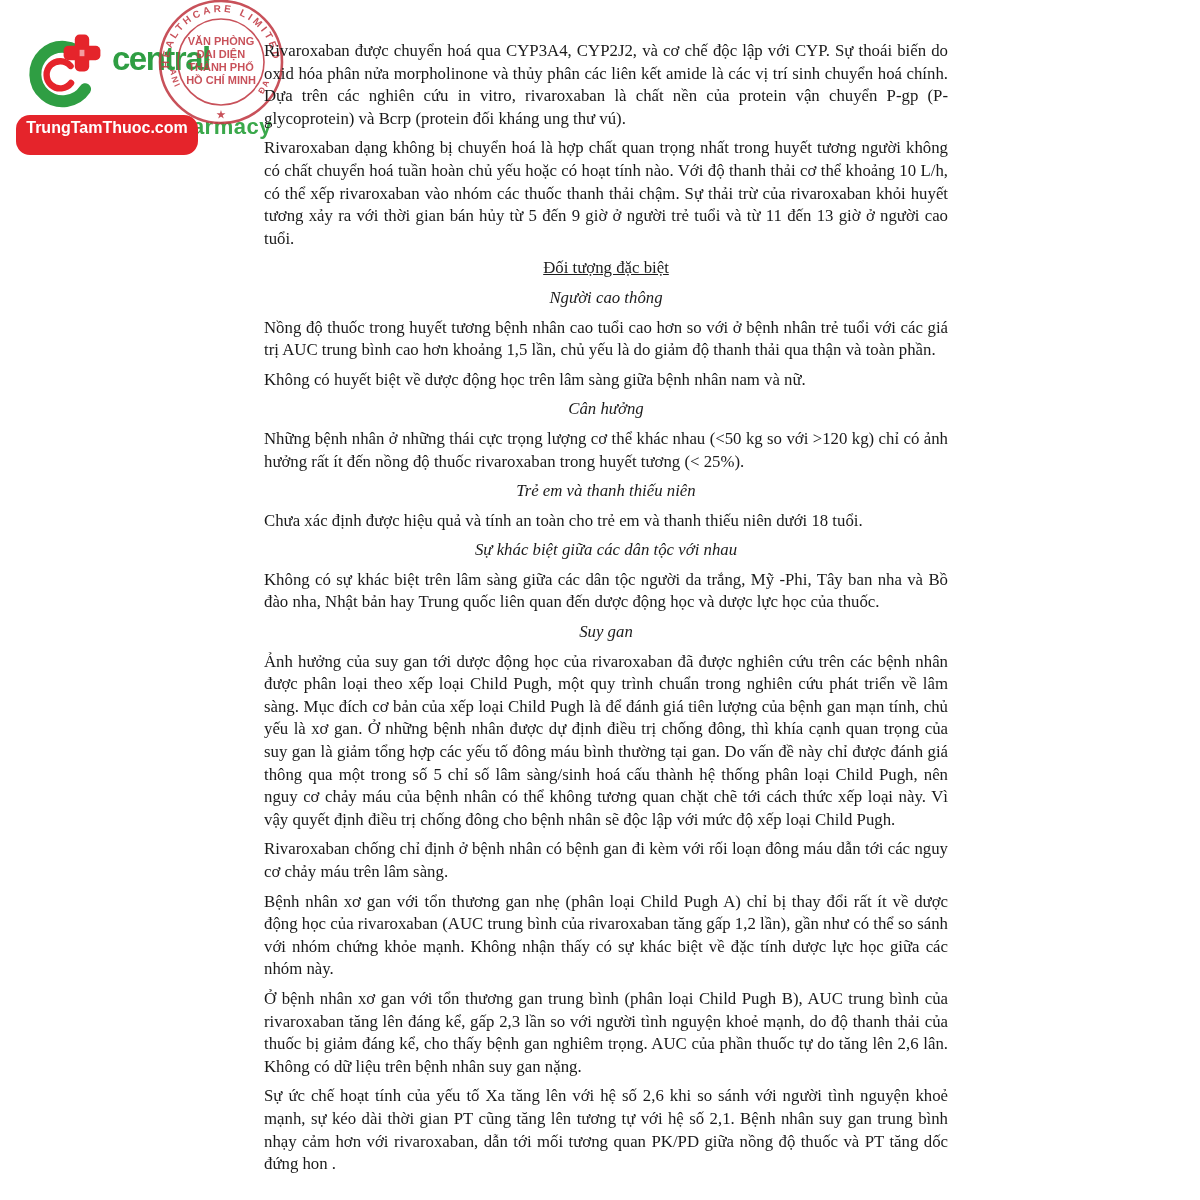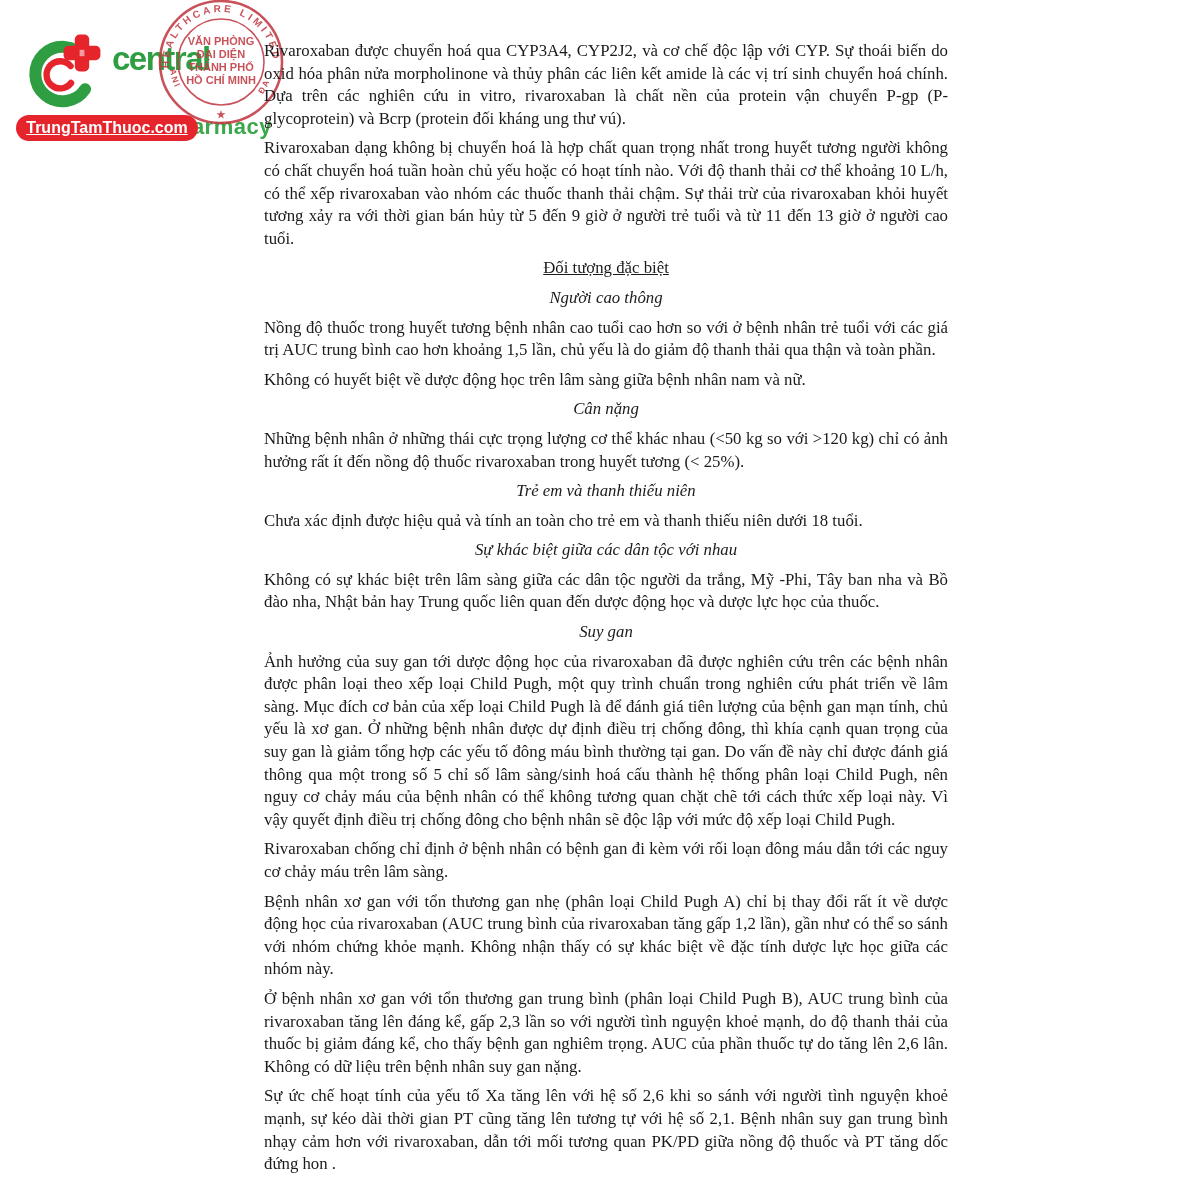--- a/index.html
+++ b/index.html
@@ -6,23 +6,23 @@
   .page{position:relative;width:1200px;height:1200px;background:#ffffff;overflow:hidden;
         font-family:"Liberation Serif", serif;}
 
   
   .brand{position:absolute;left:14px;top:0;width:300px;height:150px;}
   .logo-icon{position:absolute;left:2px;top:33px;width:92px;height:80px;}
   .logo-word{position:absolute;left:98px;top:40px;font-family:"Liberation Sans",sans-serif;
              font-weight:700;font-size:33px;letter-spacing:-1.5px;color:#2f9e43;}
   .logo-sub{position:absolute;left:150px;top:90px;font-family:"Liberation Sans",sans-serif;
             font-weight:700;font-size:22px;letter-spacing:0.5px;color:#3aa84b;margin-top:24px;}
-  .logo-badge{position:absolute;left:2px;top:115px;width:182px;height:26px;border-radius:14px;
+  .logo-badge{position:absolute;left:2px;top:115px;width:182px;height:40px;border-radius:14px;
               background:#e5242b;color:#ffffff;font-family:"Liberation Sans",sans-serif;
-              font-weight:700;font-size:16px;line-height:26px;text-align:center;text-decoration:underline;}
+              font-weight:700;font-size:16px;line-height:26px;text-align:center;}
 
   
   .stamp{position:absolute;left:150px;top:-4px;width:142px;height:140px;opacity:0.88;}
   .stamp text{fill:#c13a44;}
 
   
   .text-col{position:absolute;left:264px;top:40px;width:684px;color:#1a1a1a;
             font-size:16.8px;line-height:22.6px;}
   .blk{margin:0 0 7px 0;text-align:center;}
   .paragraph{text-align:justify;}
@@ -78,21 +78,21 @@
     </g>
   </svg>
 
   <div class="text-col">
       <p class="blk paragraph">Rivaroxaban được chuyển hoá qua CYP3A4, CYP2J2, và cơ chế độc lập với CYP. Sự thoái biến do oxid hóa phân nửa morpholinone và thủy phân các liên kết amide là các vị trí sinh chuyển hoá chính. Dựa trên các nghiên cứu in vitro, rivaroxaban là chất nền của protein vận chuyển P-gp (P-glycoprotein) và Bcrp (protein đối kháng ung thư vú).</p>
       <p class="blk paragraph">Rivaroxaban dạng không bị chuyển hoá là hợp chất quan trọng nhất trong huyết tương người không có chất chuyển hoá tuần hoàn chủ yếu hoặc có hoạt tính nào. Với độ thanh thải cơ thể khoảng 10 L/h, có thể xếp rivaroxaban vào nhóm các thuốc thanh thải chậm. Sự thải trừ của rivaroxaban khỏi huyết tương xảy ra với thời gian bán hủy từ 5 đến 9 giờ ở người trẻ tuổi và từ 11 đến 13 giờ ở người cao tuổi.</p>
       <p class="blk section-header">Đối tượng đặc biệt</p>
       <p class="blk subheader-italic">Người cao thông</p>
       <p class="blk paragraph">Nồng độ thuốc trong huyết tương bệnh nhân cao tuổi cao hơn so với ở bệnh nhân trẻ tuổi với các giá trị AUC trung bình cao hơn khoảng 1,5 lần, chủ yếu là do giảm độ thanh thải qua thận và toàn phần.</p>
       <p class="blk paragraph">Không có huyết biệt về dược động học trên lâm sàng giữa bệnh nhân nam và nữ.</p>
-      <p class="blk subheader-italic">Cân nặng</p>
+      <p class="blk subheader-italic">Cân hưởng</p>
       <p class="blk paragraph">Những bệnh nhân ở những thái cực trọng lượng cơ thể khác nhau (&lt;50 kg so với &gt;120 kg) chỉ có ảnh hưởng rất ít đến nồng độ thuốc rivaroxaban trong huyết tương (&lt; 25%).</p>
       <p class="blk subheader-italic">Trẻ em và thanh thiếu niên</p>
       <p class="blk paragraph">Chưa xác định được hiệu quả và tính an toàn cho trẻ em và thanh thiếu niên dưới 18 tuổi.</p>
       <p class="blk subheader-italic">Sự khác biệt giữa các dân tộc với nhau</p>
       <p class="blk paragraph">Không có sự khác biệt trên lâm sàng giữa các dân tộc người da trắng, Mỹ -Phi, Tây ban nha và Bồ đào nha, Nhật bản hay Trung quốc liên quan đến dược động học và dược lực học của thuốc.</p>
       <p class="blk subheader-italic">Suy gan</p>
       <p class="blk paragraph">Ảnh hưởng của suy gan tới dược động học của rivaroxaban đã được nghiên cứu trên các bệnh nhân được phân loại theo xếp loại Child Pugh, một quy trình chuẩn trong nghiên cứu phát triển về lâm sàng. Mục đích cơ bản của xếp loại Child Pugh là để đánh giá tiên lượng của bệnh gan mạn tính, chủ yếu là xơ gan. Ở những bệnh nhân được dự định điều trị chống đông, thì khía cạnh quan trọng của suy gan là giảm tổng hợp các yếu tố đông máu bình thường tại gan. Do vấn đề này chỉ được đánh giá thông qua một trong số 5 chỉ số lâm sàng/sinh hoá cấu thành hệ thống phân loại Child Pugh, nên nguy cơ chảy máu của bệnh nhân có thể không tương quan chặt chẽ tới cách thức xếp loại này. Vì vậy quyết định điều trị chống đông cho bệnh nhân sẽ độc lập với mức độ xếp loại Child Pugh.</p>
       <p class="blk paragraph">Rivaroxaban chống chỉ định ở bệnh nhân có bệnh gan đi kèm với rối loạn đông máu dẫn tới các nguy cơ chảy máu trên lâm sàng.</p>
       <p class="blk paragraph">Bệnh nhân xơ gan với tổn thương gan nhẹ (phân loại Child Pugh A) chỉ bị thay đổi rất ít về dược động học của rivaroxaban (AUC trung bình của rivaroxaban tăng gấp 1,2 lần), gần như có thể so sánh với nhóm chứng khỏe mạnh. Không nhận thấy có sự khác biệt về đặc tính dược lực học giữa các nhóm này.</p>
       <p class="blk paragraph">Ở bệnh nhân xơ gan với tổn thương gan trung bình (phân loại Child Pugh B), AUC trung bình của rivaroxaban tăng lên đáng kể, gấp 2,3 lần so với người tình nguyện khoẻ mạnh, do độ thanh thải của thuốc bị giảm đáng kể, cho thấy bệnh gan nghiêm trọng. AUC của phần thuốc tự do tăng lên 2,6 lân. Không có dữ liệu trên bệnh nhân suy gan nặng.</p>

